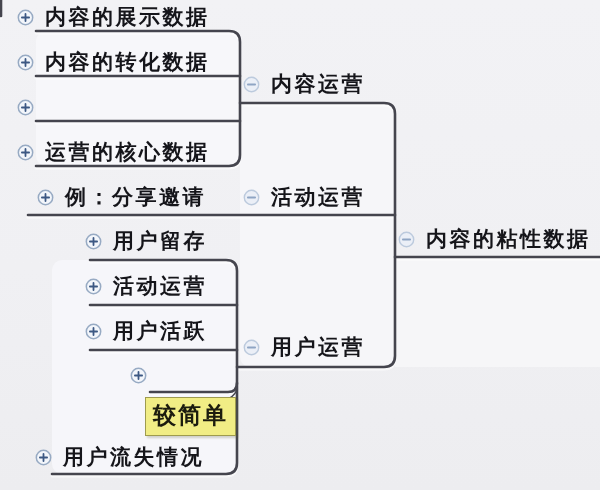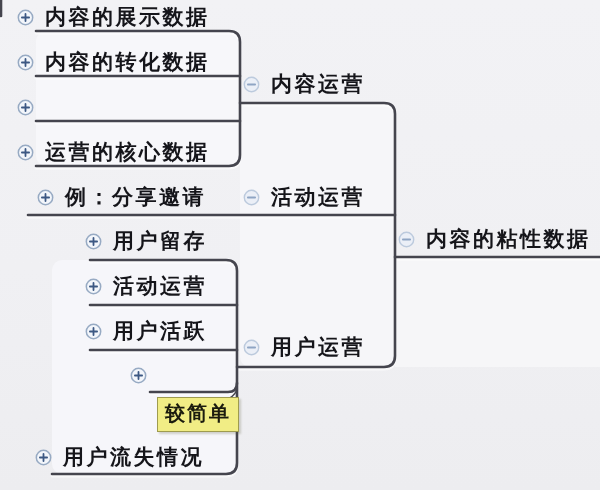--- a/index.html
+++ b/index.html
@@ -18,23 +18,22 @@
   }
   .icon{width:17px;height:17px;flex:0 0 17px;display:block;}
   .lbl{
     font-weight:700;font-size:21px;letter-spacing:2.5px;color:#15151a;
     line-height:26px;
   }
   .note{
     position:absolute;left:145px;top:397px;
     background:#f1ed85;border:1px solid #9e9b4e;
     padding:2px 7px 4px 7px;
-    font-weight:700;font-size:20px;letter-spacing:2px;color:#1b1b0e;
+    font-weight:700;font-size:23px;letter-spacing:2px;color:#1b1b0e;
     box-shadow:1.5px 2px 2px rgba(90,90,60,.25);
-    margin-left:12px;
   }
 </style>
 </head>
 <body>
 
 <div class="stage">
 
   <svg class="lines" xmlns="http://www.w3.org/2000/svg">
     <defs>
       <symbol id="ic-plus" viewBox="0 0 17 17">

